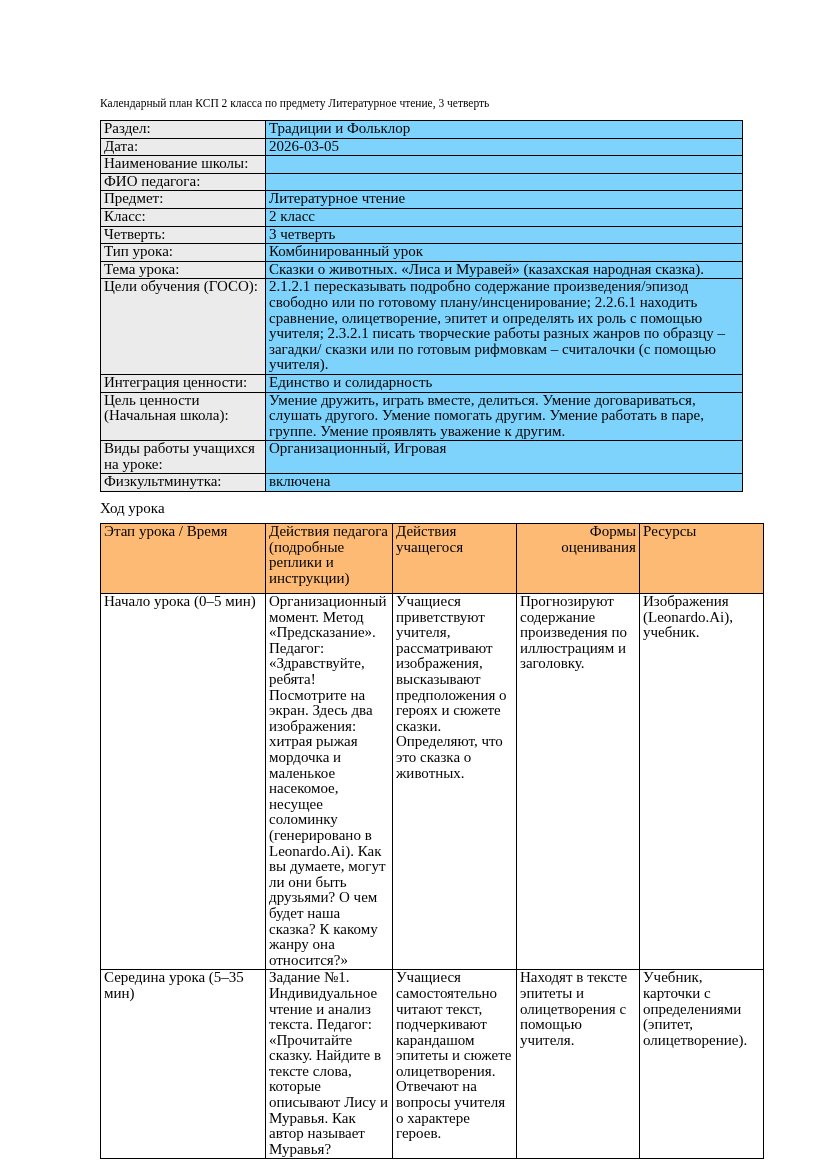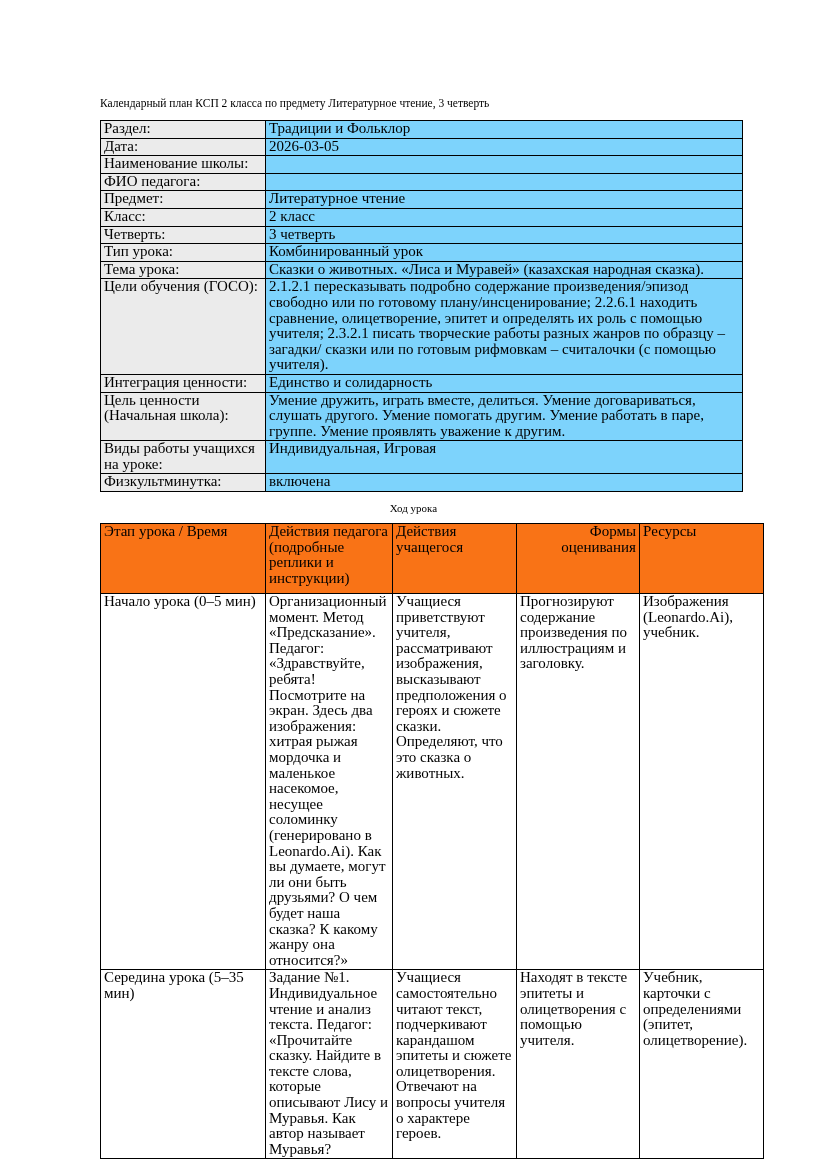--- a/index.html
+++ b/index.html
@@ -51,27 +51,26 @@
   #info-table .label-cell {
     width: 158px;
     background: #ebebeb;
   }
   #info-table .value-cell {
     width: 470px;
     background: #7dd3fc;
   }
   
   .section-caption {
-    font-size: 11px;
+    font-size: 15px;
     line-height: 15px;
     margin: 9px 0 7px 0;
-    text-align: center;
   }
   #lesson-table th {
-    background: #f97316;
+    background: #fdba74;
   }
   #lesson-table .col-stage   { width: 158px; }
   #lesson-table .col-teacher { width: 120px; }
   #lesson-table .col-student { width: 117px; }
   #lesson-table .col-assess  { width: 116px; text-align: right; }
   #lesson-table .col-res     { width: 117px; margin-left: 40px; }
   #lesson-table thead td,
   #lesson-table thead th {
     height: 68px;
   }
@@ -130,21 +129,21 @@
       <tr>
         <td class="label-cell">Интеграция ценности:</td>
         <td class="value-cell">Единство и солидарность</td>
       </tr>
       <tr>
         <td class="label-cell">Цель ценности (Начальная школа):</td>
         <td class="value-cell">Умение дружить, играть вместе, делиться. Умение договариваться, слушать другого. Умение помогать другим. Умение работать в паре, группе. Умение проявлять уважение к другим.</td>
       </tr>
       <tr>
         <td class="label-cell">Виды работы учащихся на уроке:</td>
-        <td class="value-cell">Индивидуальная, Игровая</td>
+        <td class="value-cell">Организационный, Игровая</td>
       </tr>
       <tr>
         <td class="label-cell">Физкультминутка:</td>
         <td class="value-cell">включена</td>
       </tr>
     </tbody>
   </table>
 
   <p class="section-caption">Ход урока</p>
 

